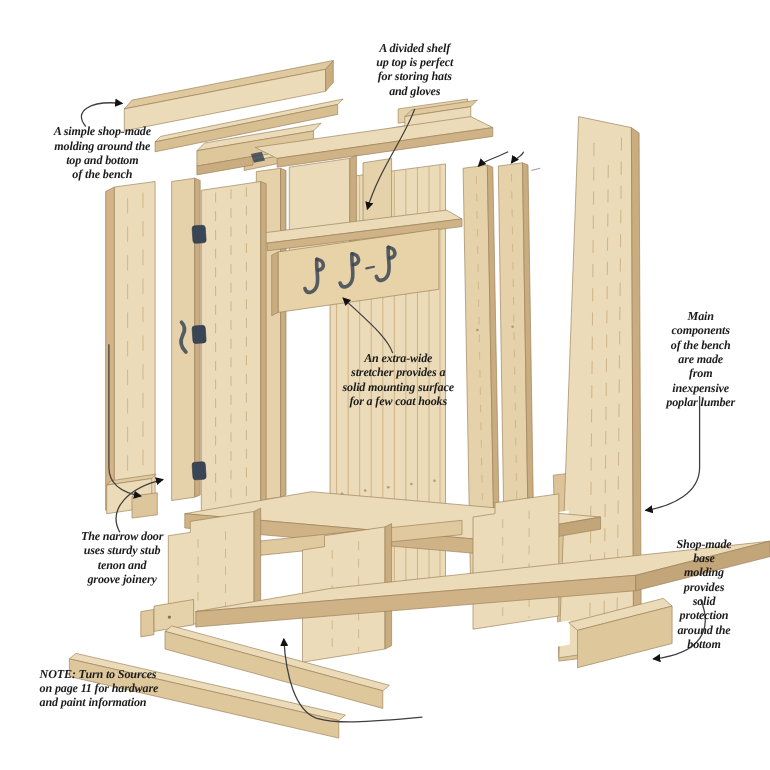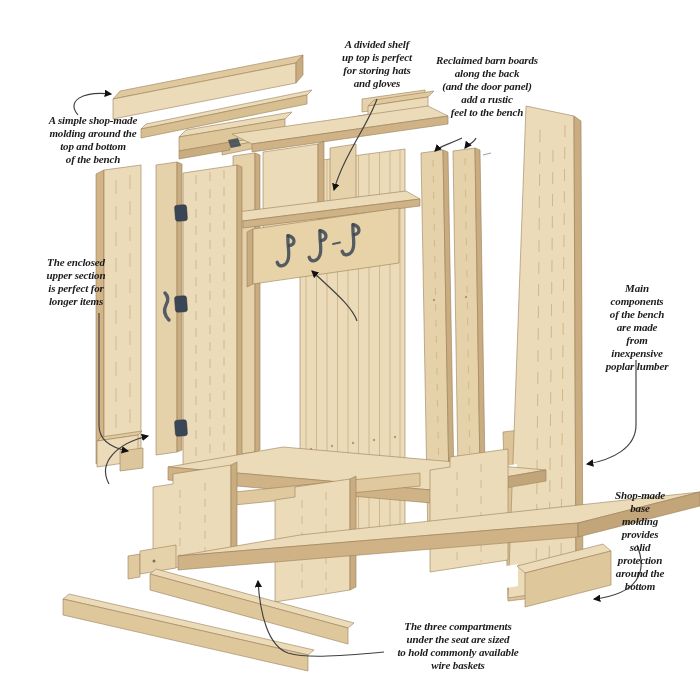--- a/index.html
+++ b/index.html
@@ -235,40 +235,38 @@
     <path d="M 637,545 C 648,572 638,594 594,599" marker-end="url(#ah)"></path>
     <path d="M 109,484 C 97,462 118,443 148,436" marker-end="url(#ah)"></path>
     <path d="M 384,652 C 330,657 305,658 288,653 C 268,646 260,614 258,581" marker-end="url(#ah)"></path>
   </g>
 </svg>
 
 <div class="lbl" style="left:377px;top:38px">A divided shelf
 up top is perfect
 for storing hats
 and gloves</div>
-<div class="lbl" style="left:487px;top:54px">Reclaimed barn boards
-along the back
-(and the door panel)
-add a rustic
-feel to the bench</div>
 <div class="lbl" style="left:93px;top:114px">A simple shop-made
 molding around the
 top and bottom
 of the bench</div>
-<div class="lbl" style="left:76px;top:256px">The enclosed
-upper section
-is perfect for
-longer items</div>
+<div class="lbl" style="left:362px;top:320px">An extra-wide
+stretcher provides a
+solid mounting surface
+for a few coat hooks</div>
 <div class="lbl" style="left:637px;top:282px">Main components
 of the bench
 are made from
 inexpensive
 poplar lumber</div>
+<div class="lbl" style="left:111px;top:482px">The narrow door
+uses sturdy stub
+tenon and
+groove joinery</div>
 <div class="lbl" style="left:640px;top:489px">Shop-made base
 molding provides
 solid protection
 around the bottom</div>
-<div class="lbl" style="left:458px;top:620px">The three compartments
-under the seat are sized
-to hold commonly available
-wire baskets</div>
+<div class="lbl la" style="left:36px;top:607px"><b>NOTE:</b> <span style="white-space:pre-line">Turn to Sources
+on page 11 for hardware
+and paint information</span></div>
 
 </div>
 
 </body></html>

